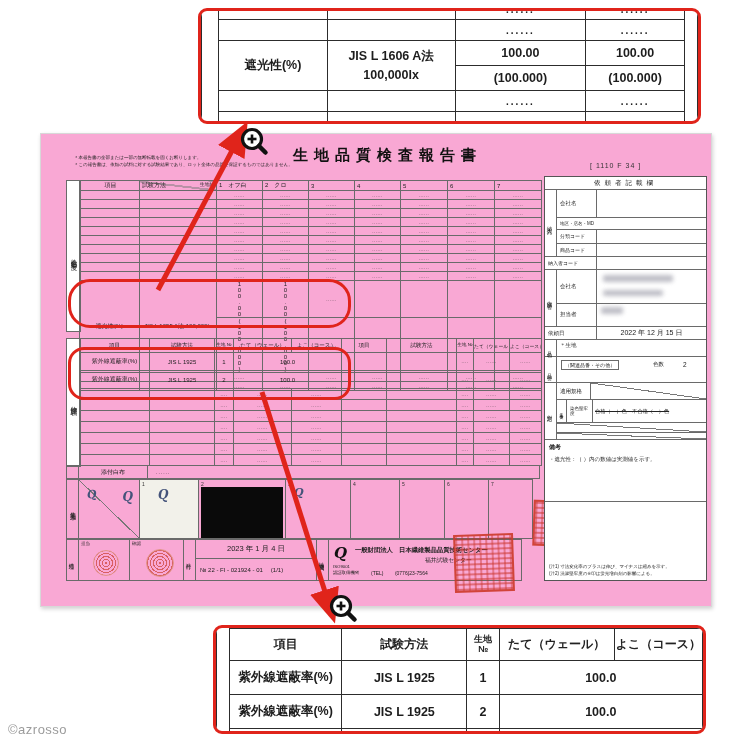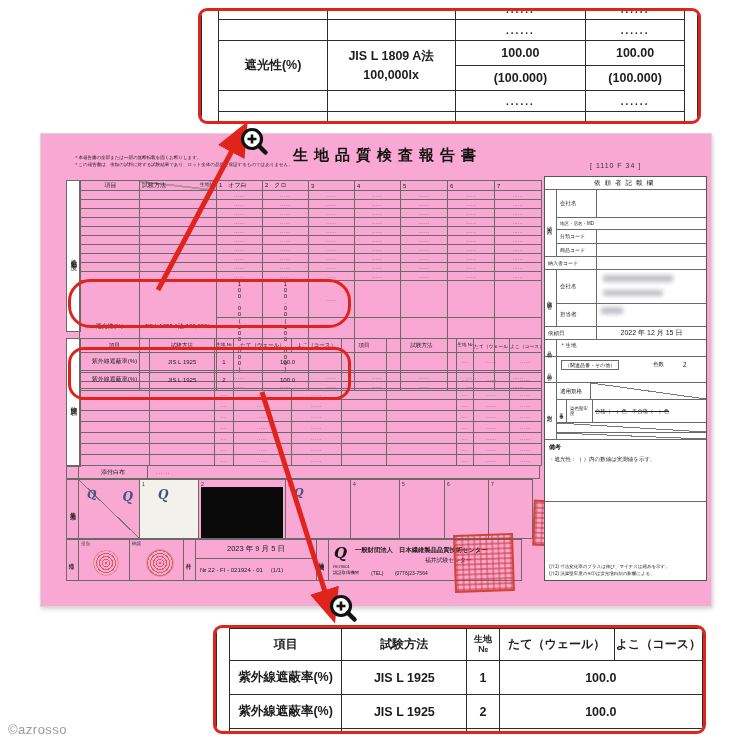--- a/index.html
+++ b/index.html
@@ -91,21 +91,21 @@
             <td rowspan="6" class="sl"></td>
           </tr>
           <tr>
             <td></td>
             <td></td>
             <td>......</td>
             <td>......</td>
           </tr>
           <tr class="vr">
             <td rowspan="2" class="bx">遮光性(%)</td>
-            <td rowspan="2" class="bx pre">JIS L 1809 A法
+            <td rowspan="2" class="bx pre">JIS L 1606 A法
 100,000lx</td>
             <td class="bx">100.00</td>
             <td class="bx">100.00</td>
           </tr>
           <tr class="vr">
             <td class="bx">(100.000)</td>
             <td class="bx">(100.000)</td>
           </tr>
           <tr>
             <td></td>
@@ -539,21 +539,21 @@
         <div class="stampc" style="left:14px;top:10px;width:24px;height:24px;"></div>
       </div>
       <div style="width:55px;">
         <span style="position:absolute;left:2px;top:1px;font-size:4.5px;">確認</span>
         <div class="stampc" style="left:16px;top:9px;width:26px;height:26px;"></div>
       </div>
       <div style="width:13px;display:flex;align-items:center;justify-content:center;">
         <span class="v" style="font-size:5.5px;">発行</span>
       </div>
       <div style="width:122px;">
-        <div style="border-bottom:1px solid #6a6a6a;height:18px;display:flex;align-items:center;justify-content:center;font-size:7.5px;">2023 年  9 月  5 日</div>
+        <div style="border-bottom:1px solid #6a6a6a;height:18px;display:flex;align-items:center;justify-content:center;font-size:7.5px;">2023 年  1 月  4 日</div>
         <div style="height:22px;display:flex;align-items:center;padding-left:4px;font-size:6px;">
           <span>№ 22 - FI - 021924 - 01</span>
           <span style="margin-left:8px;">(1/1)</span>
         </div>
       </div>
       <div style="width:13px;display:flex;align-items:center;justify-content:center;">
         <span class="v" style="font-size:5.5px;">検査機関</span>
       </div>
       <div style="width:194px;">
         <span class="qmark" style="position:absolute;left:5px;top:4px;font-size:15px;color:#111;">Q</span>

